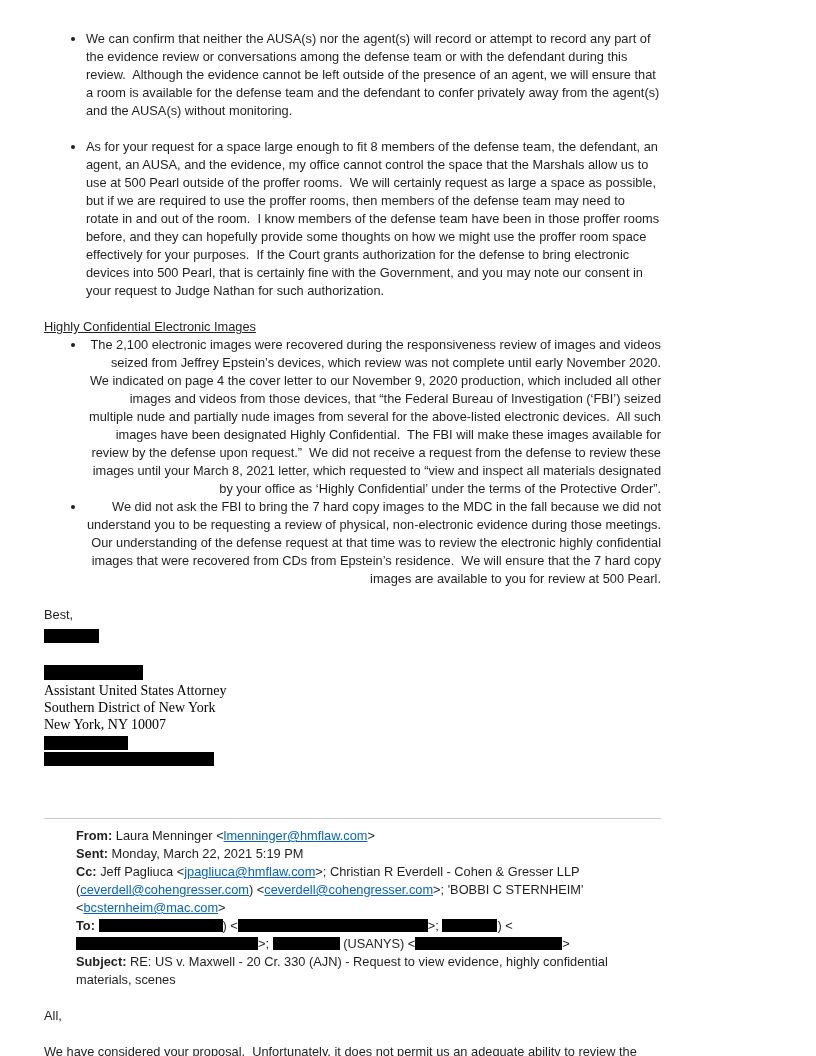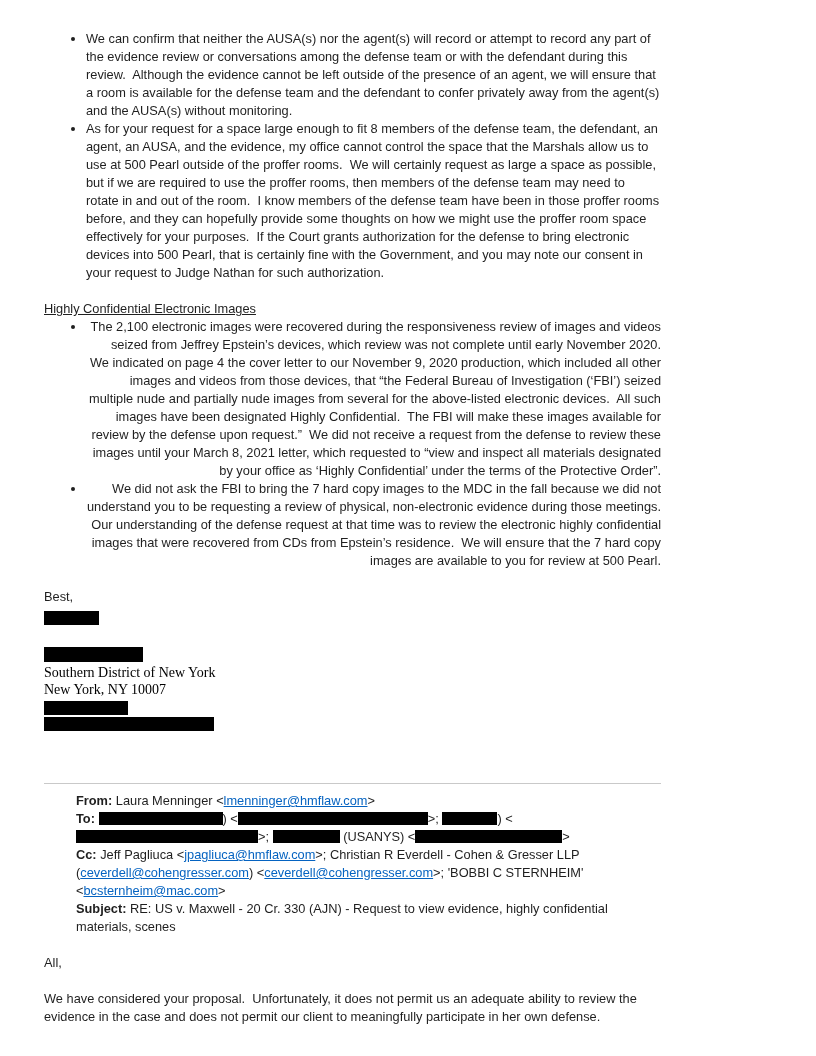--- a/index.html
+++ b/index.html
@@ -12,21 +12,21 @@
     font-family:"Liberation Sans", sans-serif;
     font-size:12.8px;
     line-height:18px;
     color:#1f1f1f;
     overflow:hidden;
     border-radius:22px;
   }
   p { margin:0; white-space:pre-wrap; }
   ul { margin:0; padding:0 0 0 42px; list-style:disc; }
   li { white-space:pre-wrap; }
-  .top-list li + li { }
+  .top-list li + li { margin-top:18px; }
   .section-heading {
     margin-top:18px;
     text-decoration:underline;
     white-space:pre-wrap;
   }
   .hc-list li { margin:0;text-align:right; }
   .best { margin-top:18px; }
   .redact {
     display:inline-block;
     background:#000000;
@@ -78,35 +78,37 @@
   <ul class="hc-list">
     <li>The 2,100 electronic images were recovered during the responsiveness review of images and videos seized from Jeffrey Epstein’s devices, which review was not complete until early November 2020.  We indicated on page 4 the cover letter to our November 9, 2020 production, which included all other images and videos from those devices, that “the Federal Bureau of Investigation (‘FBI’) seized multiple nude and partially nude images from several for the above-listed electronic devices.  All such images have been designated Highly Confidential.  The FBI will make these images available for review by the defense upon request.”  We did not receive a request from the defense to review these images until your March 8, 2021 letter, which requested to “view and inspect all materials designated by your office as ‘Highly Confidential’ under the terms of the Protective Order”.</li>
     <li>We did not ask the FBI to bring the 7 hard copy images to the MDC in the fall because we did not understand you to be requesting a review of physical, non-electronic evidence during those meetings.  Our understanding of the defense request at that time was to review the electronic highly confidential images that were recovered from CDs from Epstein’s residence.  We will ensure that the 7 hard copy images are available to you for review at 500 Pearl.</li>
   </ul>
 
   <p class="best">Best,</p>
   <span class="redact block r-name1"></span>
 
   <div class="sig-block">
     <span class="redact block r-name2"></span>
+    <p>Assistant United States Attorney</p>
     <p>Southern District of New York</p>
     <p>New York, NY 10007</p>
     <span class="redact block r-phone"></span>
     <span class="redact block r-email"></span>
   </div>
 
   <hr class="divider">
 
   <div class="header-block">
     <p><b>From:</b><span> Laura Menninger &lt;</span><a class="maillink">lmenninger@hmflaw.com</a><span>&gt;</span></p>
 
+    <p><b>Sent:</b><span> Monday, March 22, 2021 5:19 PM</span></p>
+
+    <p><b>Cc:</b><span> Jeff Pagliuca &lt;</span><a class="maillink">jpagliuca@hmflaw.com</a><span>&gt;; Christian R Everdell - Cohen &amp; Gresser LLP (</span><a class="maillink">ceverdell@cohengresser.com</a><span>) &lt;</span><a class="maillink">ceverdell@cohengresser.com</a><span>&gt;; 'BOBBI C STERNHEIM' &lt;</span><a class="maillink">bcsternheim@mac.com</a><span>&gt;</span></p>
 
     <p><b>To: </b><span class="redact to-r1"></span><span>) &lt;</span><span class="redact to-r2"></span><span>&gt;; </span><span class="redact to-r3"></span><span>) &lt;</span><span class="redact to-r4"></span><span>&gt;; </span><span class="redact to-r5"></span><span> (USANYS) &lt;</span><span class="redact to-r6"></span><span>&gt;</span></p>
-
-    <p><b>Cc:</b><span> Jeff Pagliuca &lt;</span><a class="maillink">jpagliuca@hmflaw.com</a><span>&gt;; Christian R Everdell - Cohen &amp; Gresser LLP (</span><a class="maillink">ceverdell@cohengresser.com</a><span>) &lt;</span><a class="maillink">ceverdell@cohengresser.com</a><span>&gt;; 'BOBBI C STERNHEIM' &lt;</span><a class="maillink">bcsternheim@mac.com</a><span>&gt;</span></p>
 
     <p><b>Subject:</b><span> RE: US v. Maxwell - 20 Cr. 330 (AJN) - Request to view evidence, highly confidential materials, scenes</span></p>
   </div>
 
   <p class="salutation">All,</p>
   <p class="reply-para">We have considered your proposal.  Unfortunately, it does not permit us an adequate ability to review the evidence in the case and does not permit our client to meaningfully participate in her own defense.</p>
 
 </div>
 
 </body></html>

